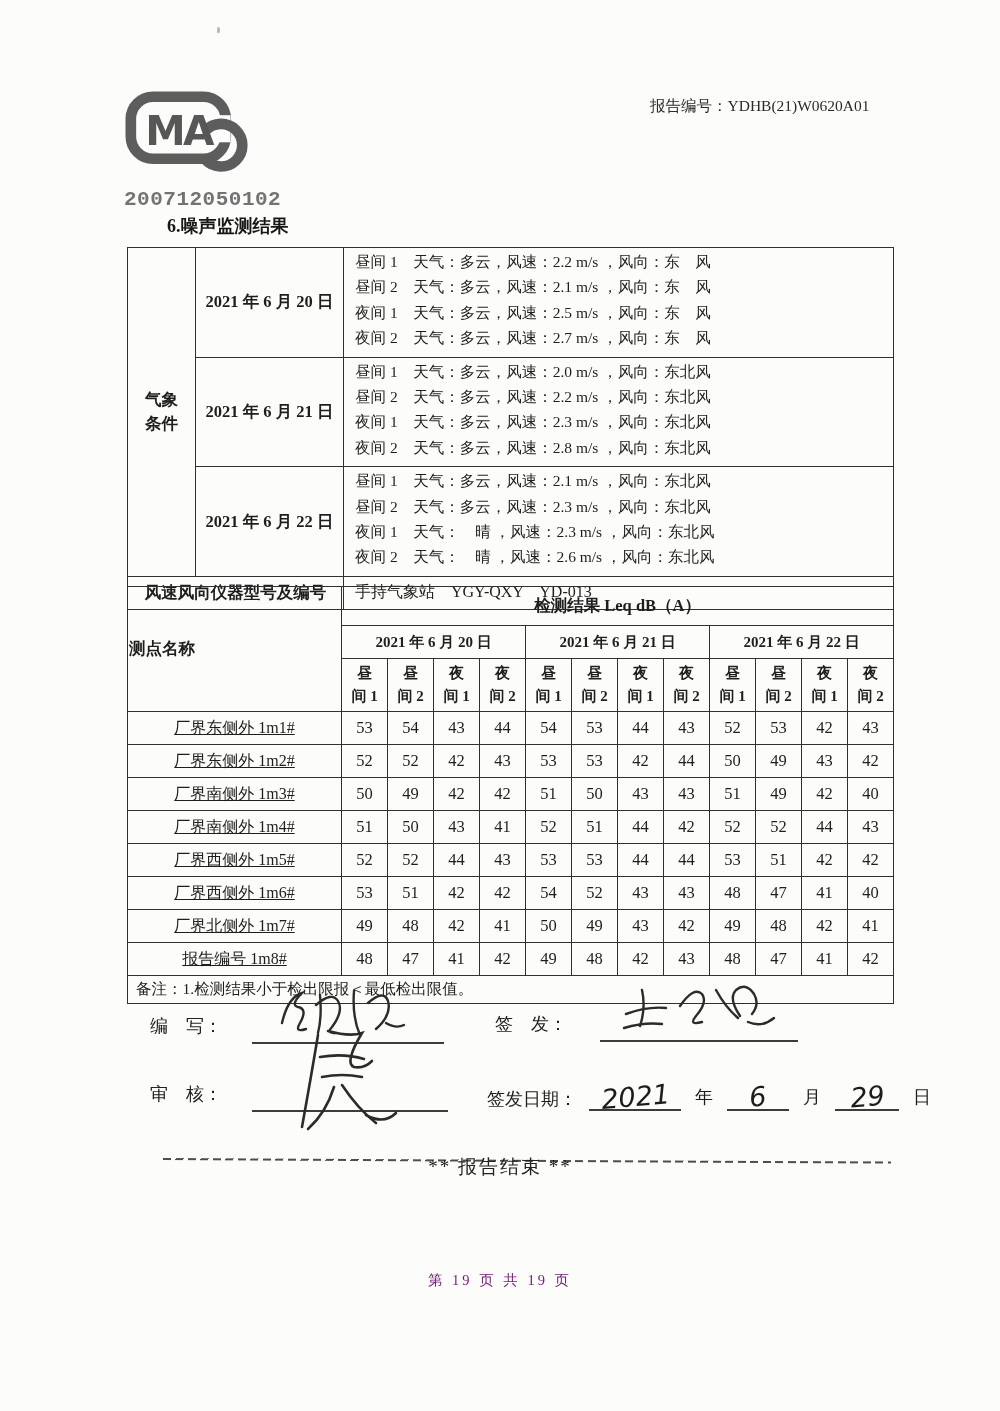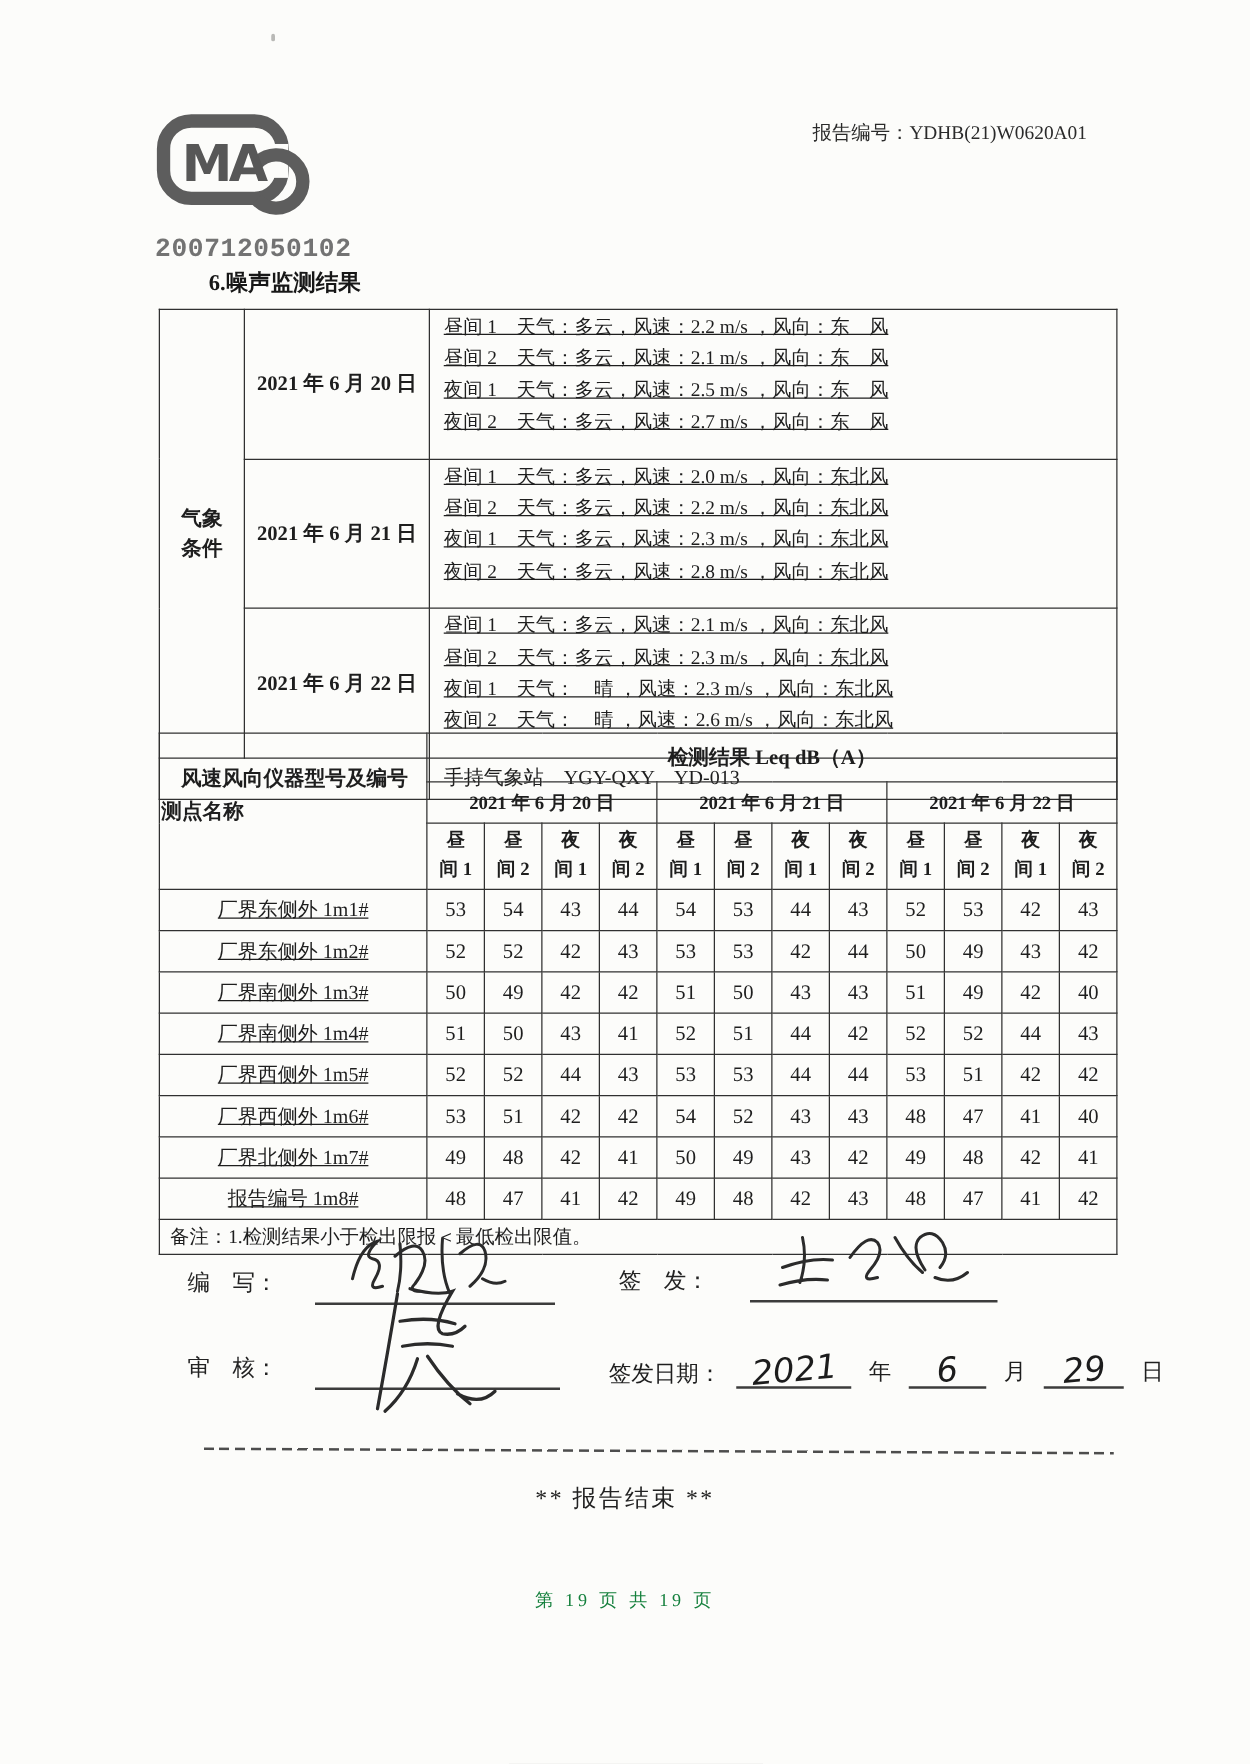--- a/index.html
+++ b/index.html
@@ -17,21 +17,21 @@
   .sec-title{position:absolute; left:167px; top:214px; font-size:18px; font-weight:bold; color:#171717;}
 
   
   table.tbl{position:absolute; border-collapse:collapse; table-layout:fixed; width:766px; left:127px;}
   table.tbl td{border:1.6px solid #303030; overflow:hidden;}
   .weather{top:247px;}
   .results{top:586px;}
 
   .wh{ text-align:center; font-weight:bold; font-size:16.5px; line-height:24px;}
   .wdate{text-align:center; font-weight:bold; font-size:16.5px; white-space:nowrap;}
-  .wl{padding:1px 0 16px 11px; vertical-align:middle;text-decoration:underline;}
+  .wl{padding:1px 0 6px 11px; vertical-align:middle;}
   .wline{line-height:25.4px; font-size:15.5px; white-space:nowrap;}
   .instr-l{text-align:center; font-weight:bold; font-size:16.5px; height:30px;}
   .instr-v{padding-left:11px; font-size:16px;margin-top:28px;}
 
   .res-head{text-align:center; font-weight:bold; font-size:16.5px; height:36px;}
   .ptn-h{text-align:left; font-weight:bold; font-size:16.5px;}
   .rdate{text-align:center; font-weight:bold; font-size:15px; height:30px; white-space:nowrap;}
   .pcell{text-align:center; font-weight:bold; font-size:15px; height:50px; line-height:23px; vertical-align:middle;}
   .ptname{text-align:center; font-size:16px; height:30px; white-space:nowrap;text-decoration:underline;}
   .val{text-align:center; font-size:16.5px;}
@@ -43,22 +43,22 @@
   .sig-svg{position:absolute; pointer-events:none;}
   .hw{font-family:"DejaVu Sans",sans-serif; font-style:italic; color:#1c1c1c; display:inline-block;}
   .date-row{position:absolute; left:487px; top:1078px; display:flex; align-items:flex-end; font-size:18px; white-space:nowrap;gap:12px;}
   .dseg{display:inline-block; border-bottom:2px solid #3c3c3c; text-align:center;}
   .dseg .hw{font-size:27px; transform:rotate(-5deg) translateY(3px);}
   .dchar{display:inline-block; padding:0 2px 2px 2px;}
 
   .dash-sep{position:absolute; left:163px; top:1158px; width:728px; height:2.4px;
     background:repeating-linear-gradient(90deg,#4d4d4d 0 8px,transparent 8px 12.5px);
     transform:rotate(.28deg); transform-origin:left center;}
-  .end-text{position:absolute; left:0; top:1186px; width:1000px; text-align:center; font-size:19px; letter-spacing:2px; color:#222;}
-  .page-num{position:absolute; left:0; top:1271px; width:1000px; text-align:center; font-size:14.5px; letter-spacing:3px; color:#15803d;}
+  .end-text{position:absolute; left:0; top:1154px; width:1000px; text-align:center; font-size:19px; letter-spacing:2px; color:#222;}
+  .page-num{position:absolute; left:0; top:1271px; width:1000px; text-align:center; font-size:14.5px; letter-spacing:3px; color:#701a75;}
 </style>
 </head>
 <body>
 
 <div class="page">
   <div class="speck"></div>
 
   <div class="report-no"><span>报告编号：</span><span>YDHB(21)W0620A01</span></div>
 
   <div class="cma-wrap">

